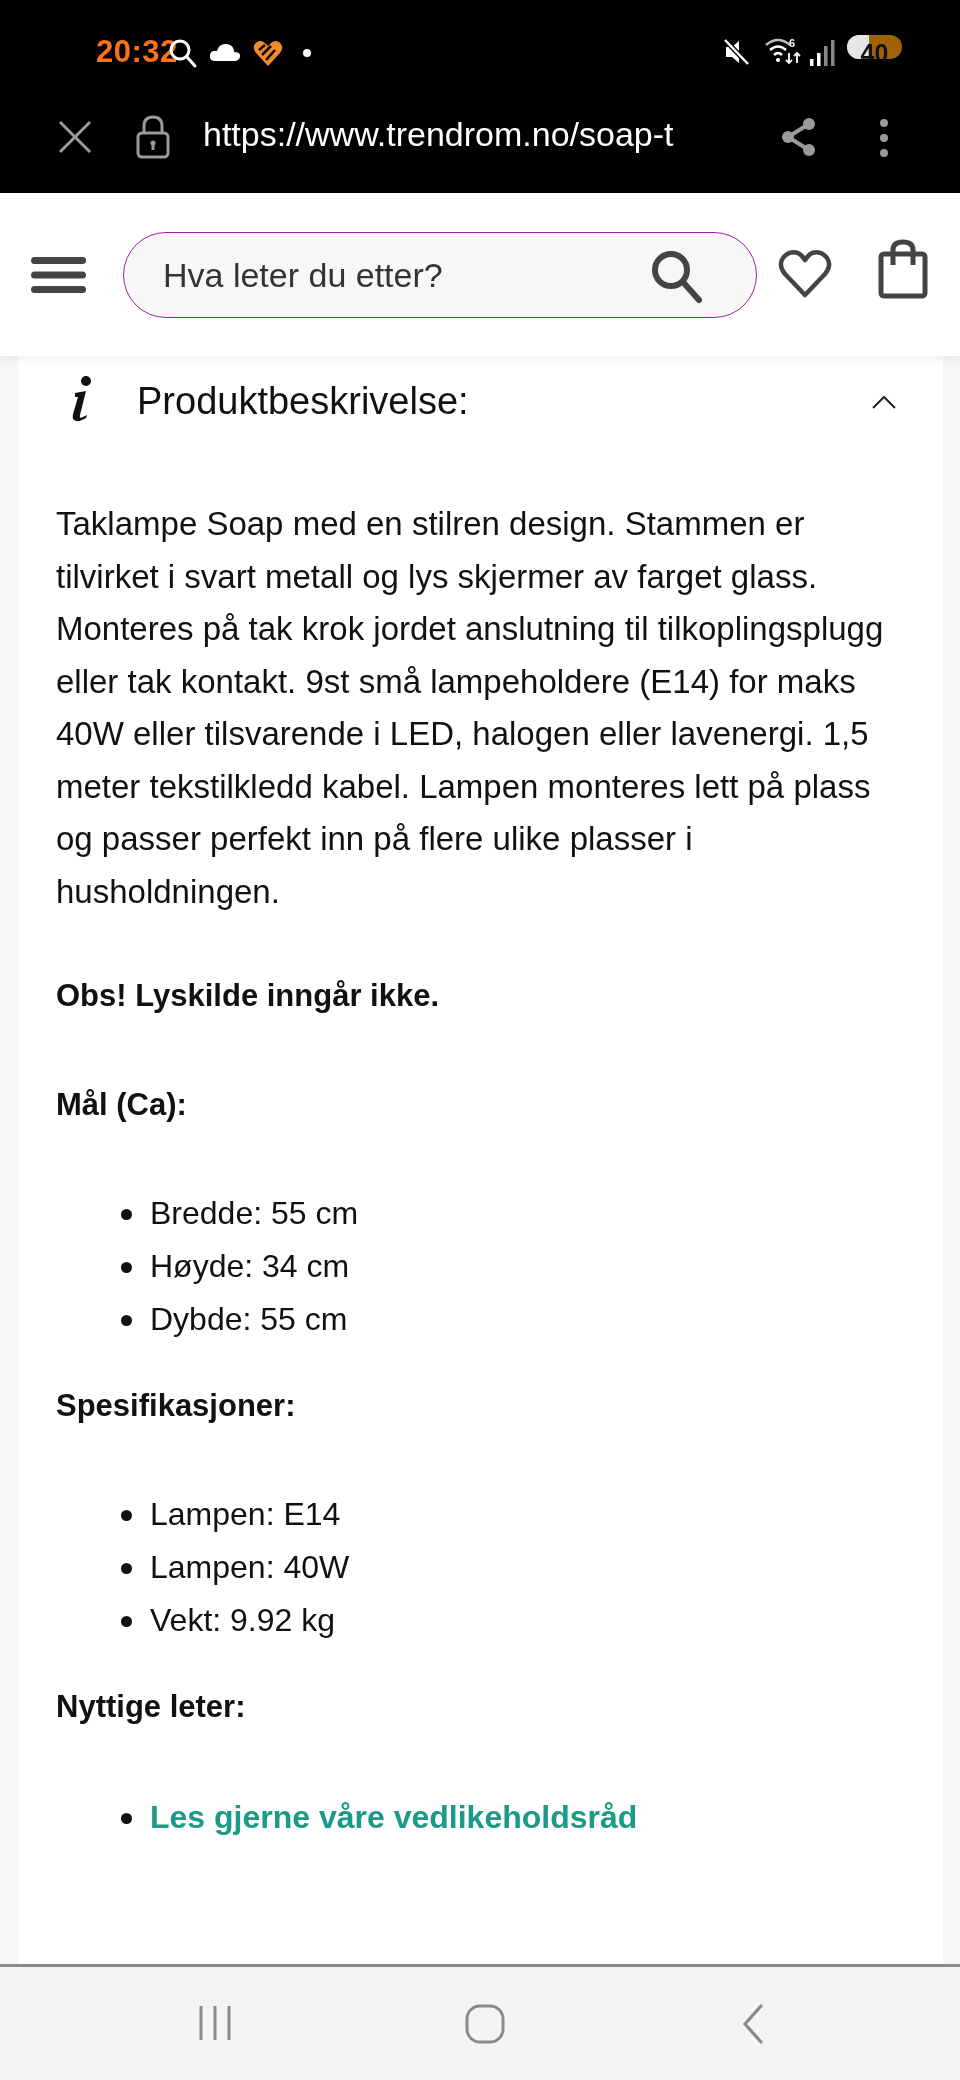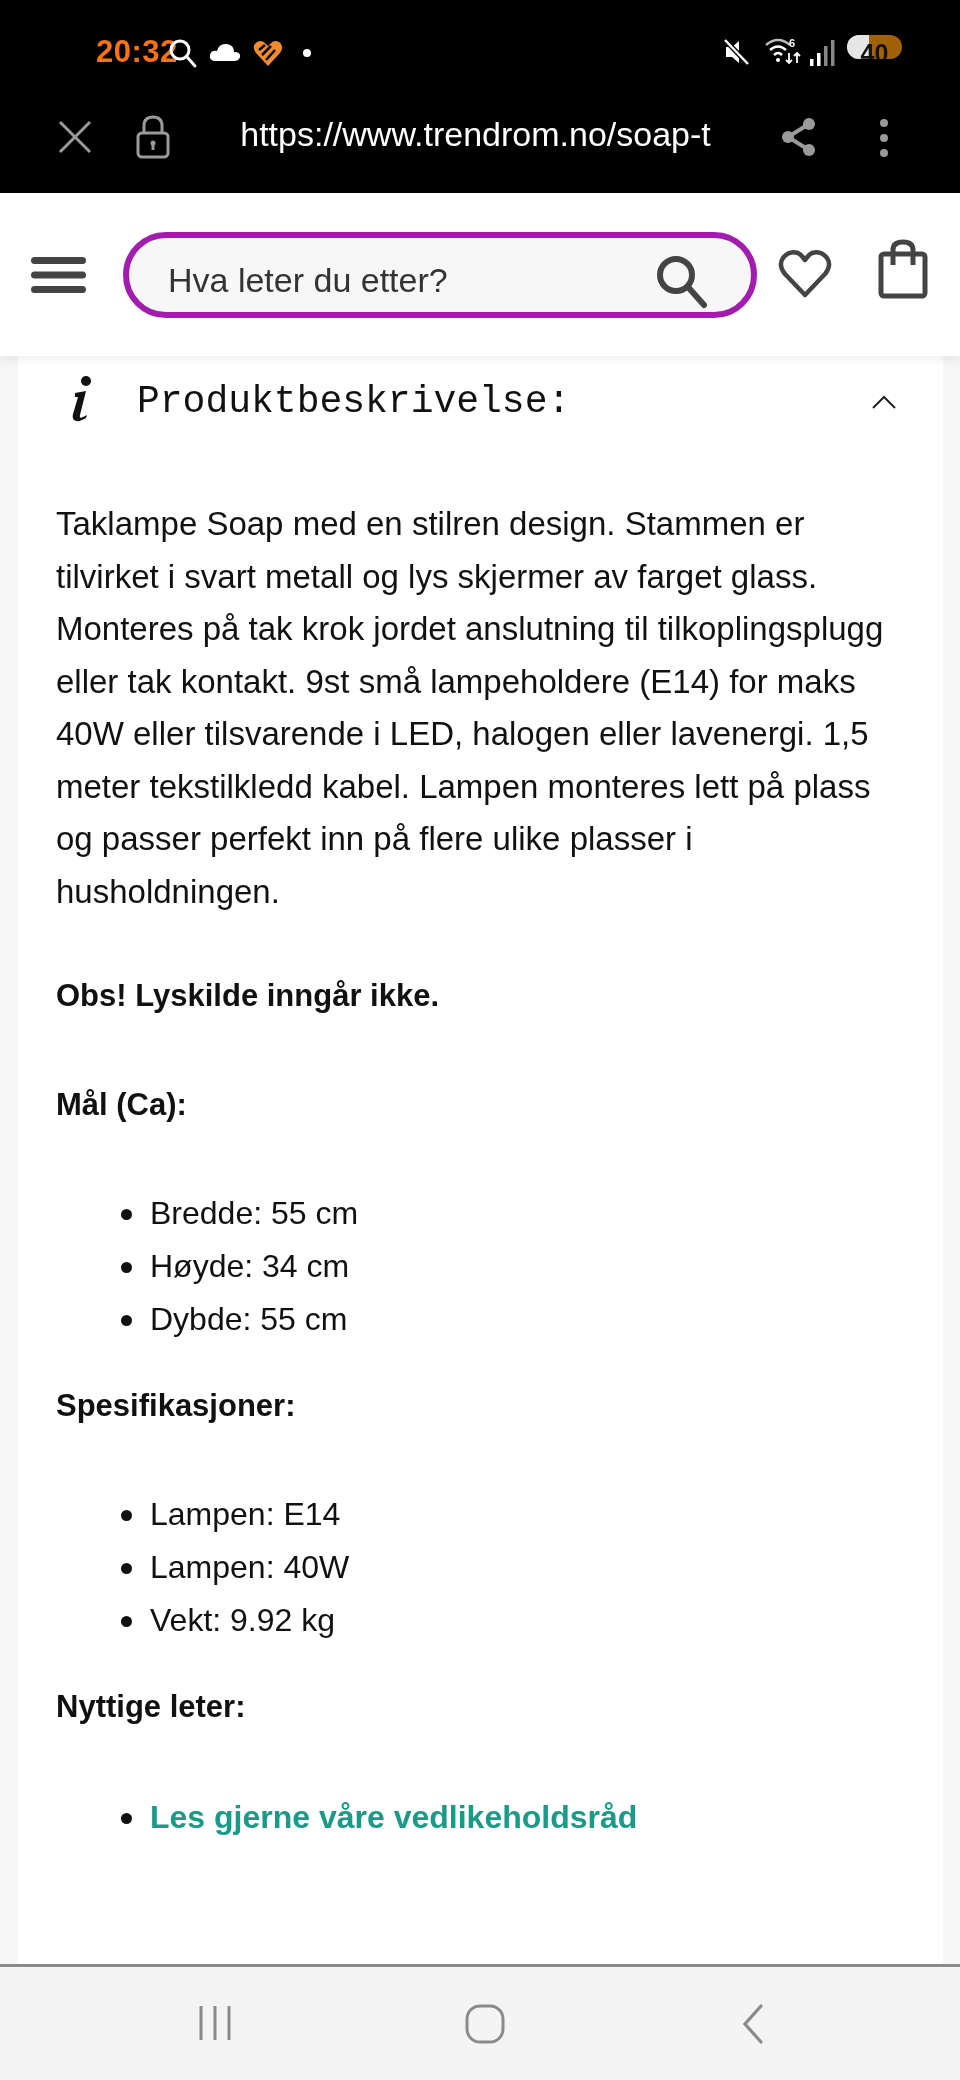--- a/index.html
+++ b/index.html
@@ -7,25 +7,25 @@
   body { position: relative; font-family: "Liberation Sans", sans-serif; color: #111; }
 
   
   .top-black { position: absolute; left: 0; top: 0; width: 960px; height: 193px; background: #000; }
   .status-time { position: absolute; left: 57px; top: 34px; font-size: 31px; font-weight: bold; color: #f97316; letter-spacing: 0.5px; margin-left: 39px; }
   .sb-icon { position: absolute; top: 38px; }
   .battery { position: absolute; left: 847px; top: 35px; width: 55px; height: 24px; border-radius: 18px; overflow: hidden; background: #a16207; }
   .battery .fill { position: absolute; left: 0; top: 0; width: 22px; height: 100%; background: #e6e6e6; }
   .battery .pct { position: absolute; left: 0; top: 0; width: 100%; height: 100%; text-align: center; line-height: 36px; font-size: 25px; font-weight: bold; color: #111; }
 
-  .url-text { position: absolute; left: 203px; top: 115px; font-size: 34px; color: #fff; white-space: nowrap; width: 545px; overflow: hidden; text-align: center; }
+  .url-text { position: absolute; left: 203px; top: 115px; font-size: 34px; color: #fff; white-space: nowrap; width: 545px; overflow: hidden; }
 
   
   .site-header { position: absolute; left: 0; top: 193px; width: 960px; height: 163px; background: #fff; box-shadow: 0 4px 8px rgba(0,0,0,0.06); z-index: 2; }
-  .search-pill { position: absolute; left: 123px; top: 39px; width: 634px; height: 86px; border-radius: 43px; background: #f7f7f7; border: 6px solid #a21caf; }
+  .search-pill { position: absolute; left: 123px; top: 39px; width: 634px; height: 86px; border-radius: 43px; background: #f7f7f7; border: 1px solid #a21caf; }
   .search-input { position: absolute; left: 39px; top: 0; height: 84px; width: 480px; border: none; background: transparent; font-family: "Liberation Sans", sans-serif; font-size: 34px; color: #333; outline: none; }
   .search-input::placeholder { color: #333; }
 
   
   .page-bg { position: absolute; left: 0; top: 356px; width: 960px; height: 1610px; background: #f6f6f6; }
   .card { position: absolute; left: 18px; top: 356px; width: 925px; height: 1608px; background: #fff; }
   .acc-title { position: absolute; left: 119px; top: 24px; font-size: 38px; color: #111; }
   .body-text { position: absolute; left: 38px; top: 142px; width: 860px; font-size: 33px; line-height: 52.5px; color: #111; }
   .bold-line { position: absolute; left: 38px; font-size: 31px; font-weight: bold; color: #111; }
   .list { position: absolute; left: 38px; list-style: none; }
@@ -124,21 +124,21 @@
     <path d="M27 46 L7 25 Q0 16 5 9 Q11 1 20 4 Q24 6 27 11 Q30 6 34 4 Q43 1 49 9 Q54 16 47 25 Z" fill="none" stroke="#444" stroke-width="4.5" stroke-linejoin="round"></path>
   </svg>
   <svg style="position:absolute;left:878px;top:46px" width="50" height="60" viewBox="0 0 50 60">
     <rect x="3" y="15" width="44" height="42" rx="3" fill="none" stroke="#444" stroke-width="5"></rect>
     <path d="M15 26 L15 11 Q15 3 25 3 Q35 3 35 11 L35 26" fill="none" stroke="#444" stroke-width="5"></path>
   </svg>
 </div>
 
 <div class="page-bg"></div>
 <div class="card">
-  <div style="position:absolute;left:0;top:0;width:925px;height:110px;font-family:Liberation Mono, monospace;">
+  <div style="position:absolute;left:0;top:0;width:925px;height:110px;">
     <svg style="position:absolute;left:52px;top:19px" width="24" height="48" viewBox="0 0 24 48">
       <circle cx="16" cy="6" r="5" fill="#111"></circle>
       <path d="M5 18 L16 16 L10 40 Q9 44 13 42 L17 40 L16 43 Q8 48 4 45 Q2 43 3 39 L8 22 L5 22 Z" fill="#111"></path>
     </svg>
     <div class="acc-title">Produktbeskrivelse:</div>
     <svg style="position:absolute;left:853px;top:38px" width="26" height="16" viewBox="0 0 26 16">
       <polyline points="2,14 13,3 24,14" fill="none" stroke="#222" stroke-width="2"></polyline>
     </svg>
   </div>
 

